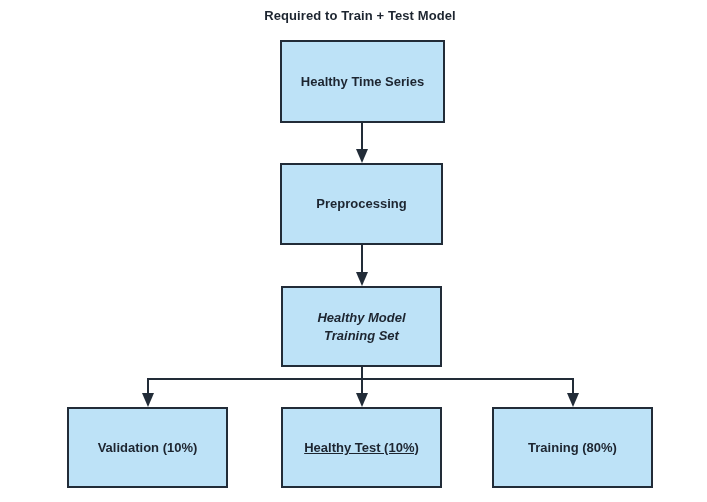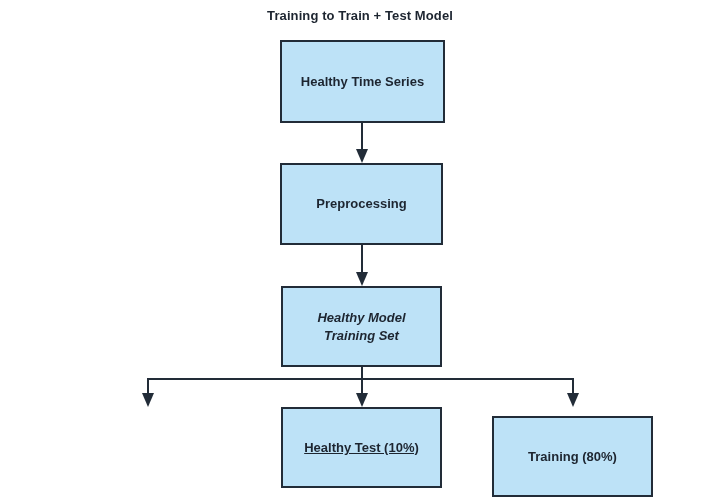--- a/index.html
+++ b/index.html
@@ -34,31 +34,31 @@
     text-align:center;
     font-size:13px;font-weight:bold;color:var(--text);
     line-height:1.35;
     padding:4px 14px;
   }
   .n1{left:280px;top:40px;width:165px;height:83px;}
   .n2{left:280px;top:163px;width:163px;height:82px;}
   .n3{left:281px;top:286px;width:161px;height:81px;font-style:italic;}
   .n4{left:67px;top:407px;width:161px;height:81px;}
   .n5{left:281px;top:407px;width:161px;height:81px;text-decoration:underline;}
-  .n6{left:492px;top:416px;width:161px;height:81px;}
+  .n6{left:492px;top:407px;width:161px;height:81px;}
   svg.edges{position:absolute;left:0;top:0;width:707px;height:502px;pointer-events:none;}
   .edges line{stroke:var(--connector);stroke-width:2;}
   .edges polygon{fill:var(--connector);stroke:none;}
 </style>
 </head>
 <body>
 
 <div class="canvas">
 
-  <div class="diagram-title">Training to Train + Test Model</div>
+  <div class="diagram-title">Required to Train + Test Model</div>
 
   <svg class="edges" viewBox="0 0 707 502" aria-hidden="true">
 
     <g>
       <line x1="362" y1="123" x2="362" y2="151"></line>
       <polygon points="362,163 356,149 368,149"></polygon>
     </g>
 
     <g>
       <line x1="362" y1="245" x2="362" y2="274"></line>
@@ -91,20 +91,23 @@
   </div>
 
   <div class="node n2">
     <span>Preprocessing</span>
   </div>
 
   <div class="node n3">
     <span>Healthy Model Training Set</span>
   </div>
 
+  <div class="node n4">
+    <span>Validation (10%)</span>
+  </div>
 
   <div class="node n5">
     <span>Healthy Test (10%)</span>
   </div>
 
   <div class="node n6">
     <span>Training (80%)</span>
   </div>
 
 </div>

